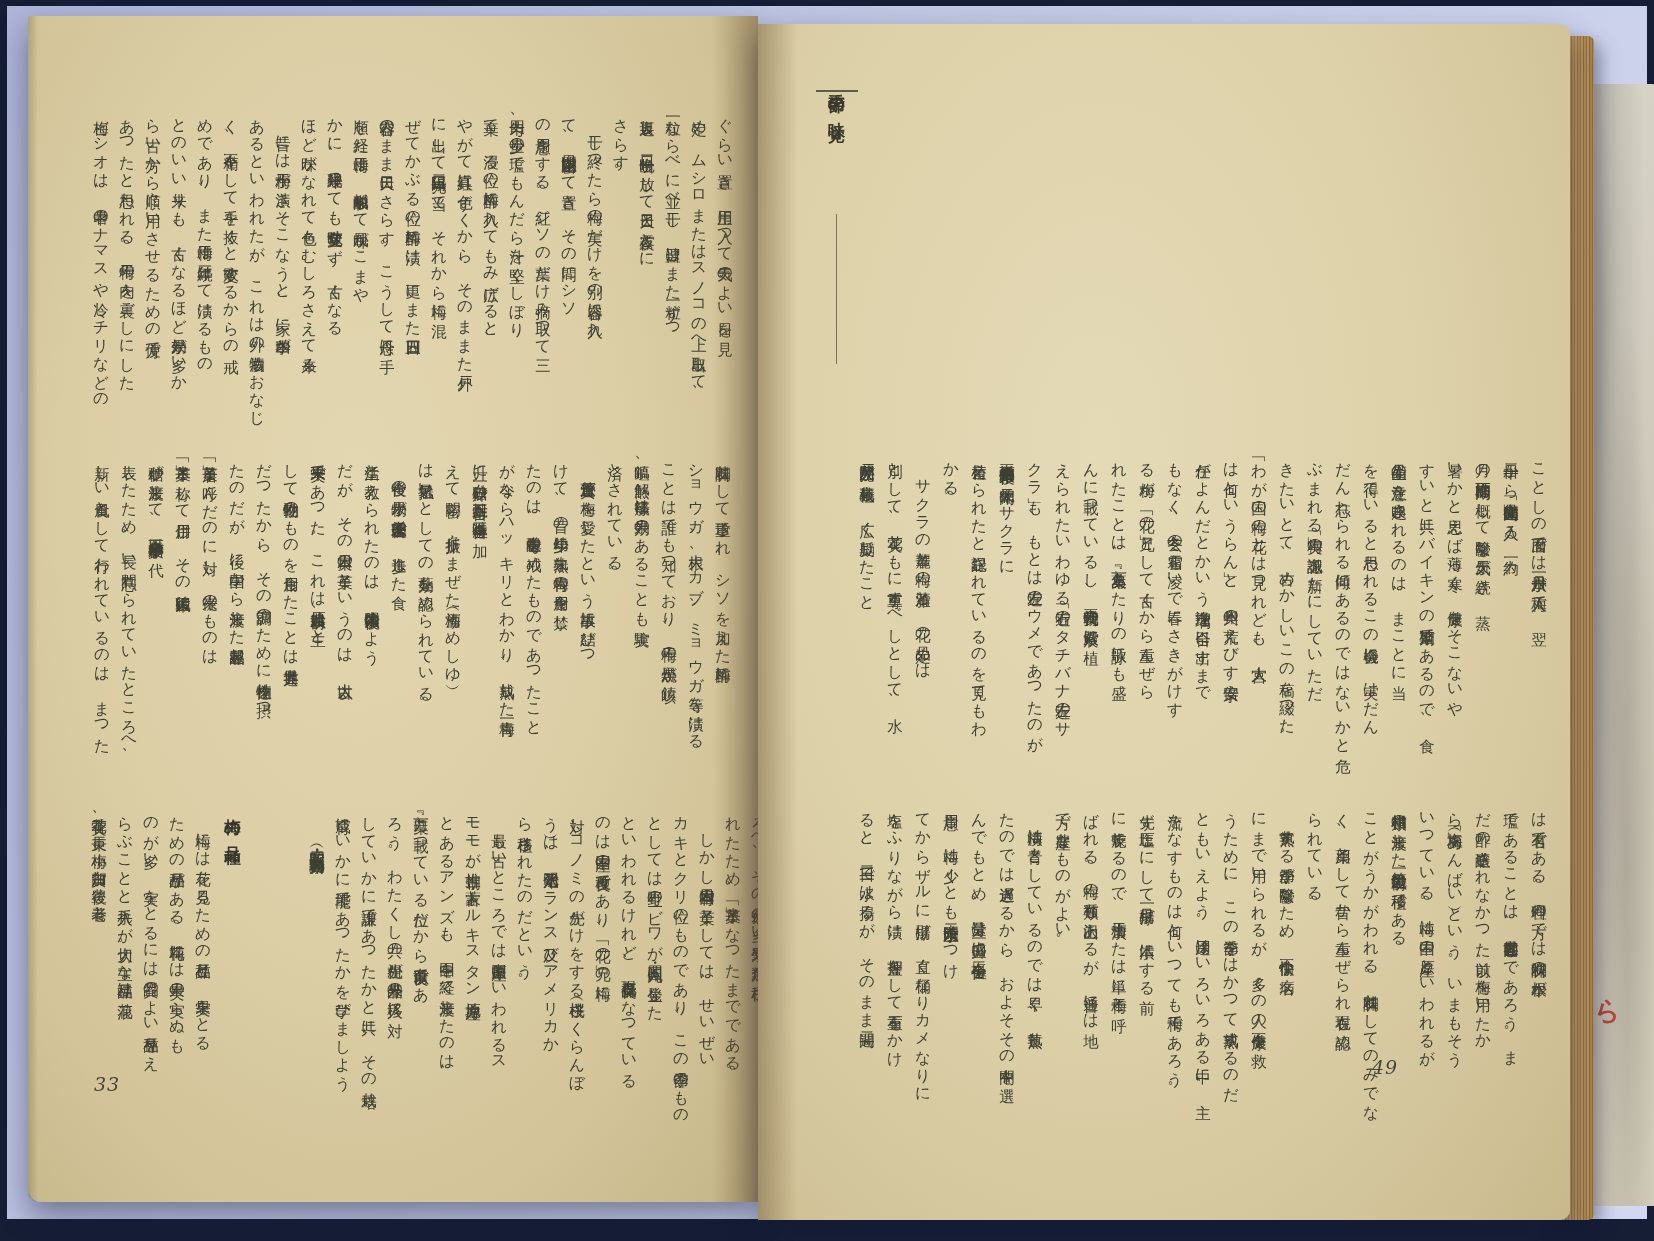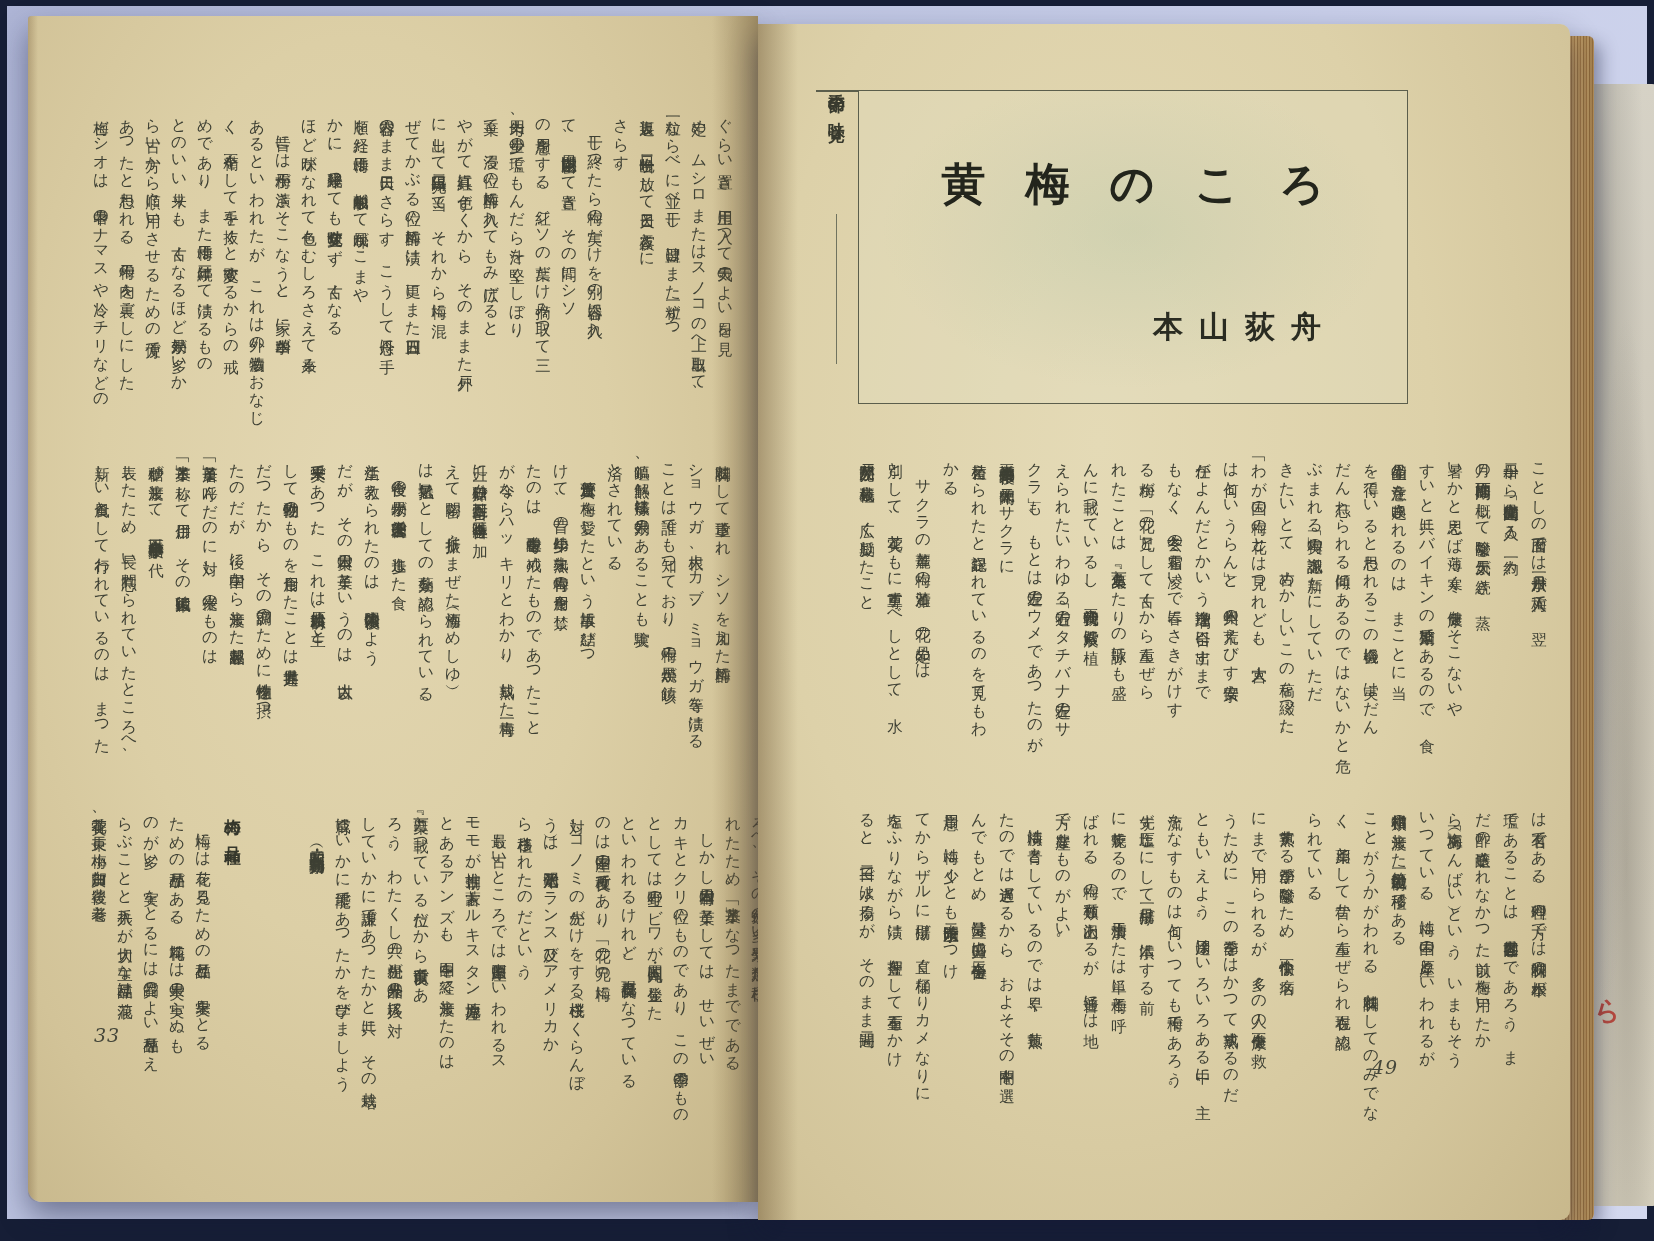--- a/index.html
+++ b/index.html
@@ -218,33 +218,29 @@
       <div class="sub-heading">梅の品種</div>
       <div class="lb3-part">
           <div class="tcol">　梅には花を見るための品種と、果実をとる</div>
           <div class="tcol">ための品種がある。花梅には果実の実らぬも</div>
           <div class="tcol">のが多い。実をとるには品質のよい品種をえ</div>
           <div class="tcol">らぶことと手入れが大切。主な品種は浪花、</div>
           <div class="tcol">花香実、長束、小梅、白加賀、豊後、養老。</div>
         </div>
     </div>
 
-    <div class="page-num" style="left:66px;top:1008px;">33</div>
+    <div class="page-num" style="left:66px;top:1057px;">33</div>
   </div>
 
   <div class="page right-page">
 
     <div class="section-label">季節の味覚</div>
     <div class="section-rule"></div>
     <div class="title-ext-line"></div>
 
-    <div class="title-box">
-      <div class="article-title">黄梅のころ</div>
-      <div class="article-author">本山荻舟</div>
-    </div>
 
     <div class="vblock" style="left:95px;top:428px;height:345px;">
         <div class="tcol">ことしの暦面では六月十一日が入梅で、翌</div>
         <div class="tcol">十二日から「食品衛生週間」に入る。約一カ</div>
         <div class="tcol">月の梅雨期間は概して陰鬱な天気が続き、蒸</div>
         <div class="tcol">暑いかと思えば薄ら寒く、健康をそこないや</div>
         <div class="tcol">すいと共にバイキンの繁殖期であるので、食</div>
         <div class="tcol">品衛生の注意を喚起されるのは、まことに当</div>
         <div class="tcol">を得ていると思われるこの機会に、実はだん</div>
         <div class="tcol">だん忘れられる傾向にあるのではないかと危</div>

